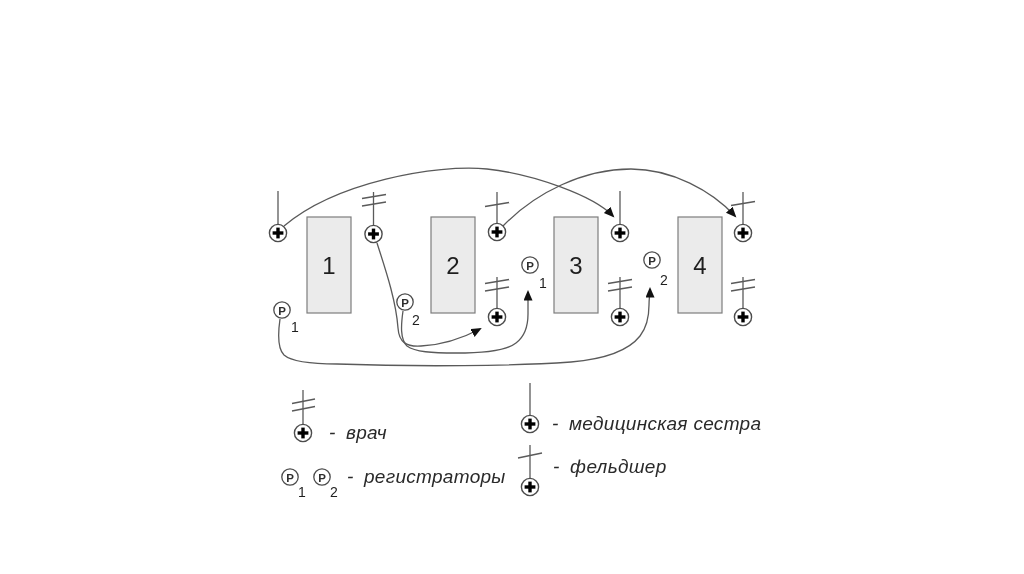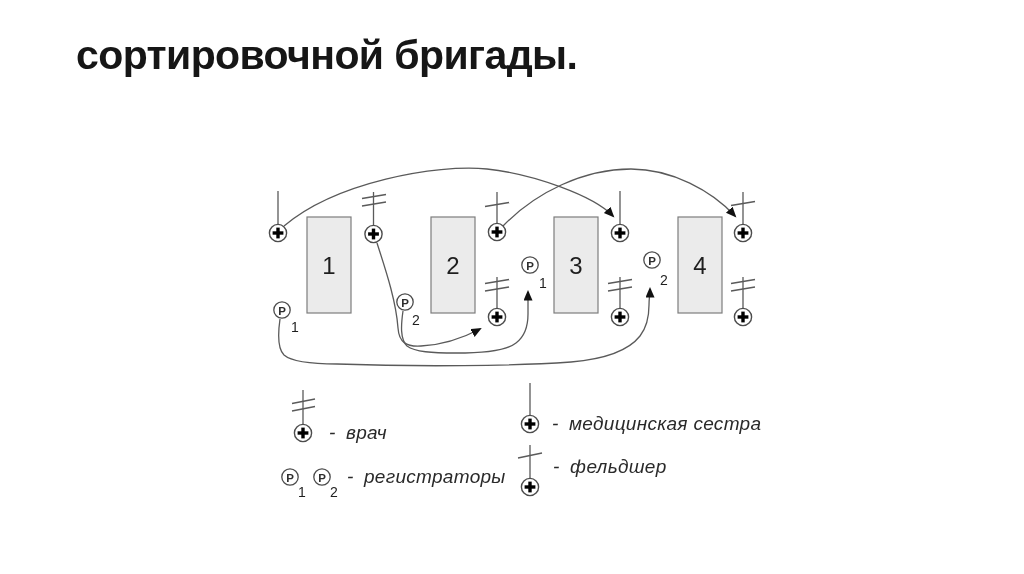--- a/index.html
+++ b/index.html
@@ -16,21 +16,20 @@
   .pletter{font-size:11.5px;font-weight:bold;fill:#2e2e2e;text-anchor:middle;}
   .sub{font-size:14px;fill:#1e1e1e;}
   .station-rect{fill:#ebebeb;stroke:#7d7d7d;stroke-width:1.2;}
   .station-num{font-size:24px;fill:#1e1e1e;text-anchor:middle;}
   .legend-text{font-size:19px;font-style:italic;fill:#2a2a2a;letter-spacing:0.3px;}
 </style>
 </head>
 <body>
 
 <div class="title">
-  <div>сортировочной бригады.</div>
 </div>
 
 <svg class="diagram" width="1024" height="574" viewBox="0 0 1024 574">
   <defs>
     <marker id="arw" markerWidth="12" markerHeight="10" refX="8.5" refY="4.5" orient="auto" markerUnits="userSpaceOnUse">
       <path d="M0,0 L10.5,4.5 L0,9 Z" fill="#111"></path>
     </marker>
   </defs>
 
   <g>

